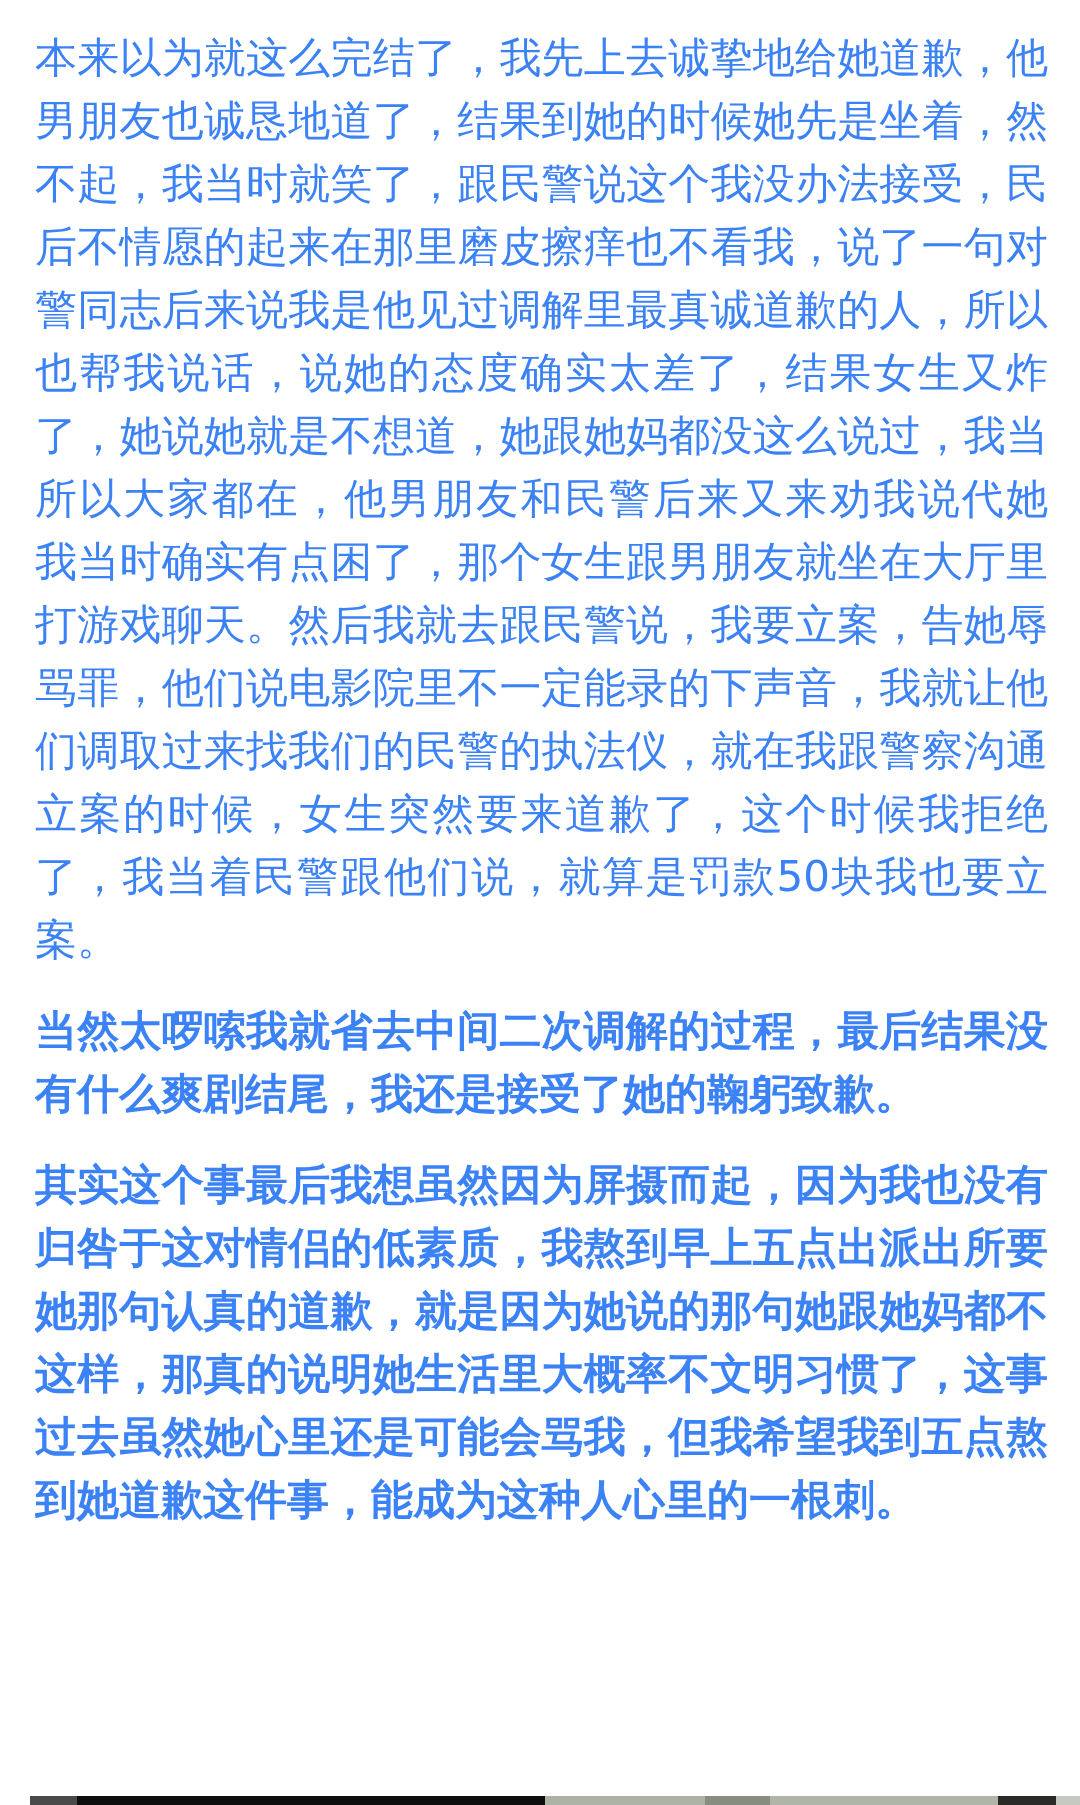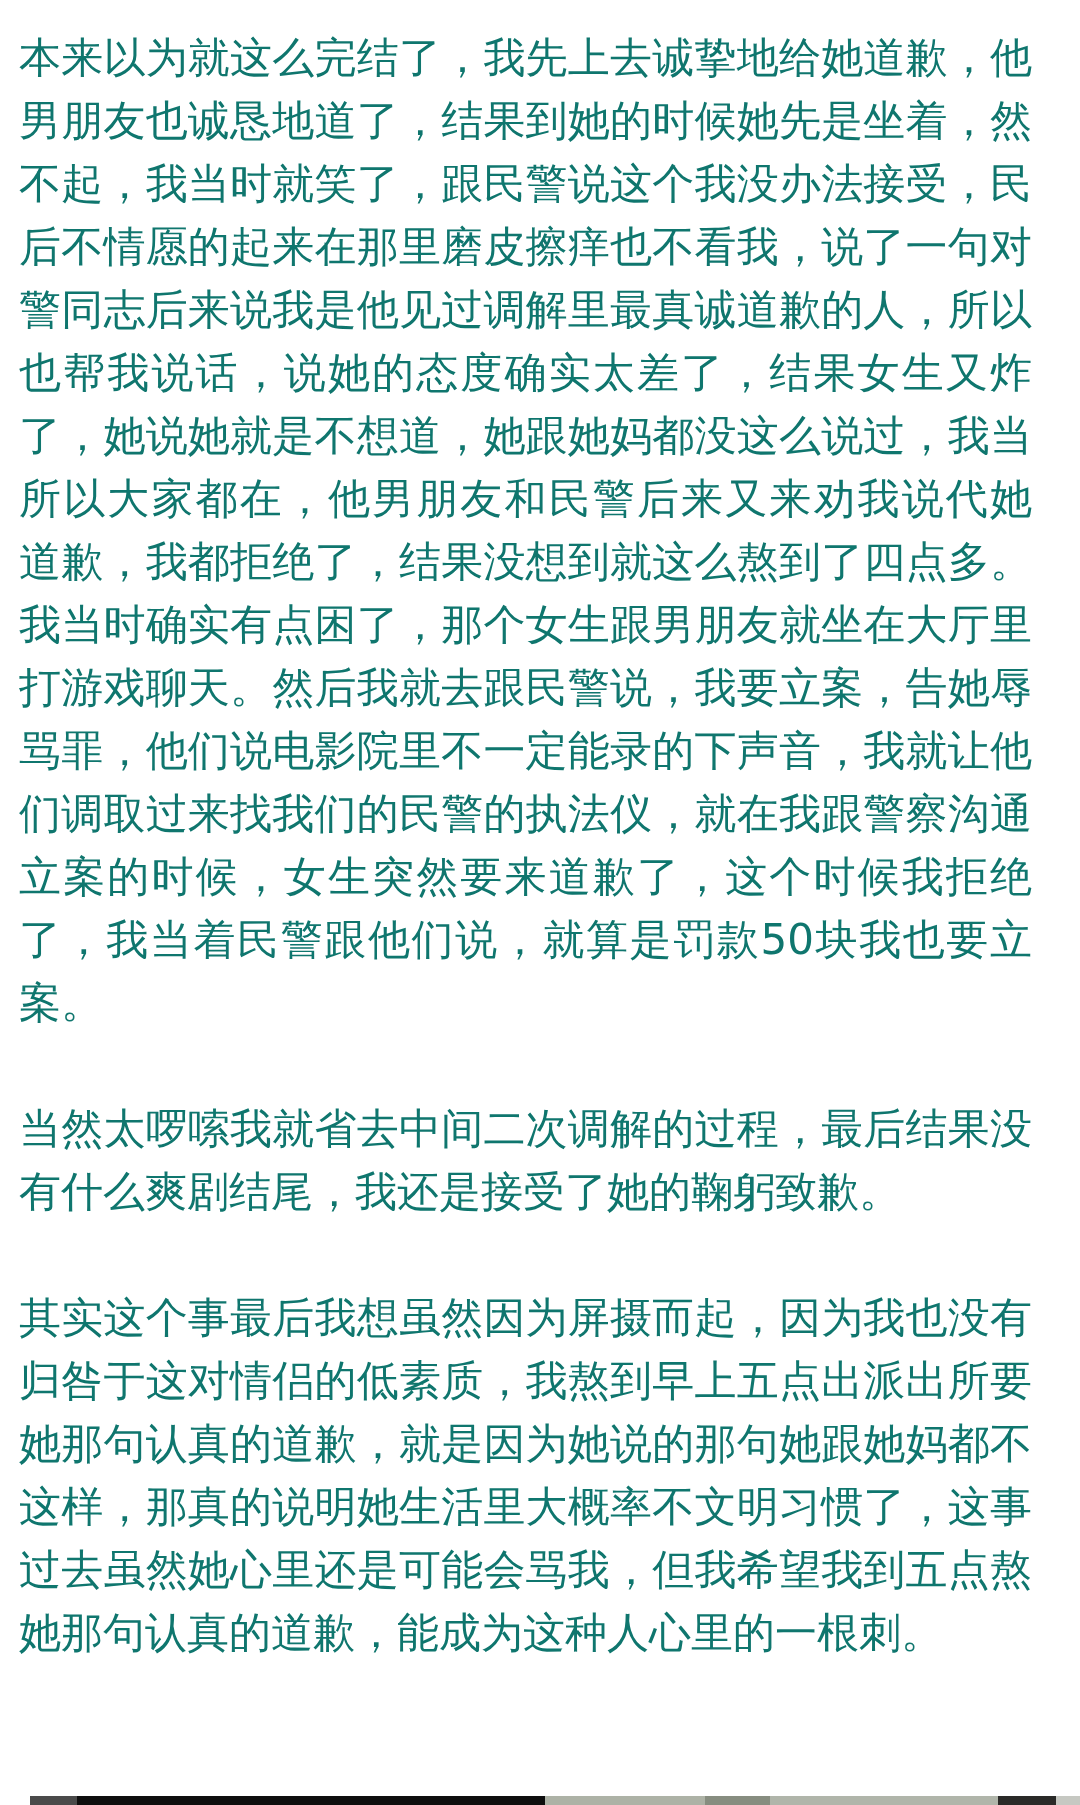--- a/index.html
+++ b/index.html
@@ -10,29 +10,29 @@
   body {
     width: 1080px;
     height: 1805px;
     position: relative;
     overflow: hidden;
     font-family: "DejaVu Sans", "Liberation Sans", sans-serif;
   }
   .post-text {
     position: absolute;
     top: 26px;
-    left: 19px;
+    left: 35px;
     width: 1013px;
-    color: #0f766e;
+    color: #3b82f6;
     font-size: 42px;
     line-height: 63px;
     font-weight: 400;
   }
   .paragraph { margin: 0; }
-  .paragraph + .paragraph { margin-top: 63px; }
+  .paragraph + .paragraph { margin-top: 28px; font-weight: bold; }
   .text-line {
     width: 1013px;
     height: 63px;
     white-space: nowrap;
     overflow: hidden;
     text-align: justify;
     
     text-align-last: justify;
   }
   .text-line.para-last {
@@ -56,40 +56,39 @@
   <section class="post-text">
       <div class="paragraph">
         <div class="text-line">本来以为就这么完结了，我先上去诚挚地给她道歉，他</div>
         <div class="text-line">男朋友也诚恳地道了，结果到她的时候她先是坐着，然</div>
         <div class="text-line">不起，我当时就笑了，跟民警说这个我没办法接受，民</div>
         <div class="text-line">后不情愿的起来在那里磨皮擦痒也不看我，说了一句对</div>
         <div class="text-line">警同志后来说我是他见过调解里最真诚道歉的人，所以</div>
         <div class="text-line">也帮我说话，说她的态度确实太差了，结果女生又炸</div>
         <div class="text-line">了，她说她就是不想道，她跟她妈都没这么说过，我当</div>
         <div class="text-line">所以大家都在，他男朋友和民警后来又来劝我说代她</div>
-        <div class="text-line">道歉，我都拒绝了，结果没想到就这么熬到了四点多。</div>
         <div class="text-line">我当时确实有点困了，那个女生跟男朋友就坐在大厅里</div>
         <div class="text-line">打游戏聊天。然后我就去跟民警说，我要立案，告她辱</div>
         <div class="text-line">骂罪，他们说电影院里不一定能录的下声音，我就让他</div>
         <div class="text-line">们调取过来找我们的民警的执法仪，就在我跟警察沟通</div>
         <div class="text-line">立案的时候，女生突然要来道歉了，这个时候我拒绝</div>
         <div class="text-line">了，我当着民警跟他们说，就算是罚款50块我也要立</div>
         <div class="text-line para-last">案。</div>
       </div>
       <div class="paragraph">
         <div class="text-line">当然太啰嗦我就省去中间二次调解的过程，最后结果没</div>
         <div class="text-line para-last">有什么爽剧结尾，我还是接受了她的鞠躬致歉。</div>
       </div>
       <div class="paragraph">
         <div class="text-line">其实这个事最后我想虽然因为屏摄而起，因为我也没有</div>
         <div class="text-line">归咎于这对情侣的低素质，我熬到早上五点出派出所要</div>
         <div class="text-line">她那句认真的道歉，就是因为她说的那句她跟她妈都不</div>
         <div class="text-line">这样，那真的说明她生活里大概率不文明习惯了，这事</div>
         <div class="text-line">过去虽然她心里还是可能会骂我，但我希望我到五点熬</div>
-        <div class="text-line para-last">她那句认真的道歉，能成为这种人心里的一根刺。</div>
+        <div class="text-line para-last">到她道歉这件事，能成为这种人心里的一根刺。</div>
       </div>
     </section>
   <div class="photo-strip">
       <div style="width: 30px; background: rgb(255, 255, 255);"></div>
       <div style="width: 47px; background: rgb(74, 74, 74);"></div>
       <div style="width: 468px; background: rgb(14, 14, 14);"></div>
       <div style="width: 160px; background: rgb(173, 178, 166);"></div>
       <div style="width: 65px; background: rgb(135, 141, 128);"></div>
       <div style="width: 228px; background: rgb(176, 181, 170);"></div>
       <div style="width: 58px; background: rgb(42, 42, 40);"></div>

